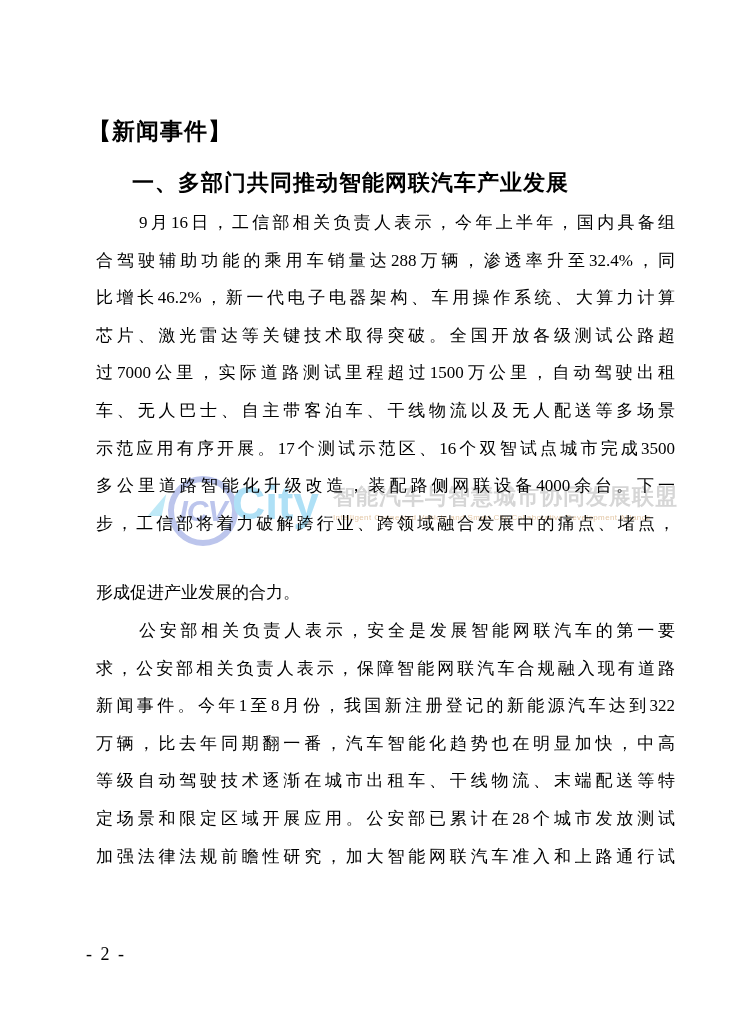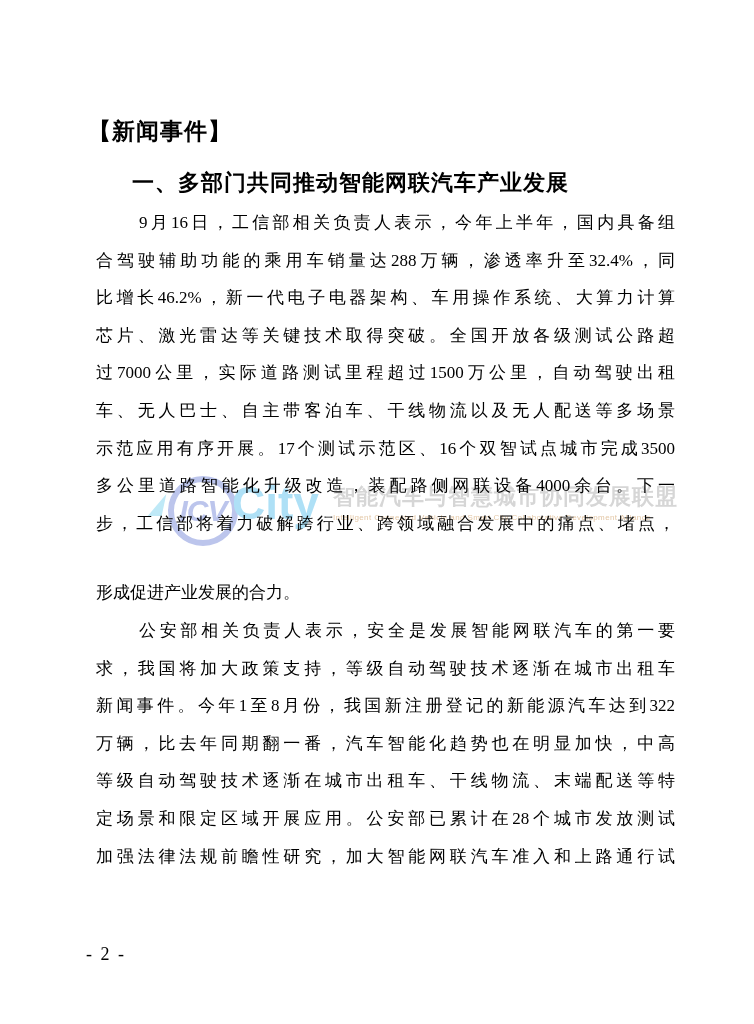--- a/index.html
+++ b/index.html
@@ -151,21 +151,21 @@
     <div class="line">合驾驶辅助功能的乘用车销量达288万辆，渗透率升至32.4%，同</div>
     <div class="line">比增长46.2%，新一代电子电器架构、车用操作系统、大算力计算</div>
     <div class="line">芯片、激光雷达等关键技术取得突破。全国开放各级测试公路超</div>
     <div class="line">过7000公里，实际道路测试里程超过1500万公里，自动驾驶出租</div>
     <div class="line">车、无人巴士、自主带客泊车、干线物流以及无人配送等多场景</div>
     <div class="line">示范应用有序开展。17个测试示范区、16个双智试点城市完成3500</div>
     <div class="line">多公里道路智能化升级改造，装配路侧网联设备4000余台。下一</div>
     <div class="line">步，工信部将着力破解跨行业、跨领域融合发展中的痛点、堵点，</div>
     <div class="line end">形成促进产业发展的合力。</div>
     <div class="line indent">公安部相关负责人表示，安全是发展智能网联汽车的第一要</div>
-    <div class="line">求，我国将加大政策支持，等级自动驾驶技术逐渐在城市出租车</div>
+    <div class="line">求，公安部相关负责人表示，保障智能网联汽车合规融入现有道路</div>
     <div class="line">新闻事件。今年1至8月份，我国新注册登记的新能源汽车达到322</div>
     <div class="line">万辆，比去年同期翻一番，汽车智能化趋势也在明显加快，中高</div>
     <div class="line">等级自动驾驶技术逐渐在城市出租车、干线物流、末端配送等特</div>
     <div class="line">定场景和限定区域开展应用。公安部已累计在28个城市发放测试</div>
     <div class="line">加强法律法规前瞻性研究，加大智能网联汽车准入和上路通行试</div>
   </div>
 
   <div class="page-number">- 2 -</div>
 
 </div>

